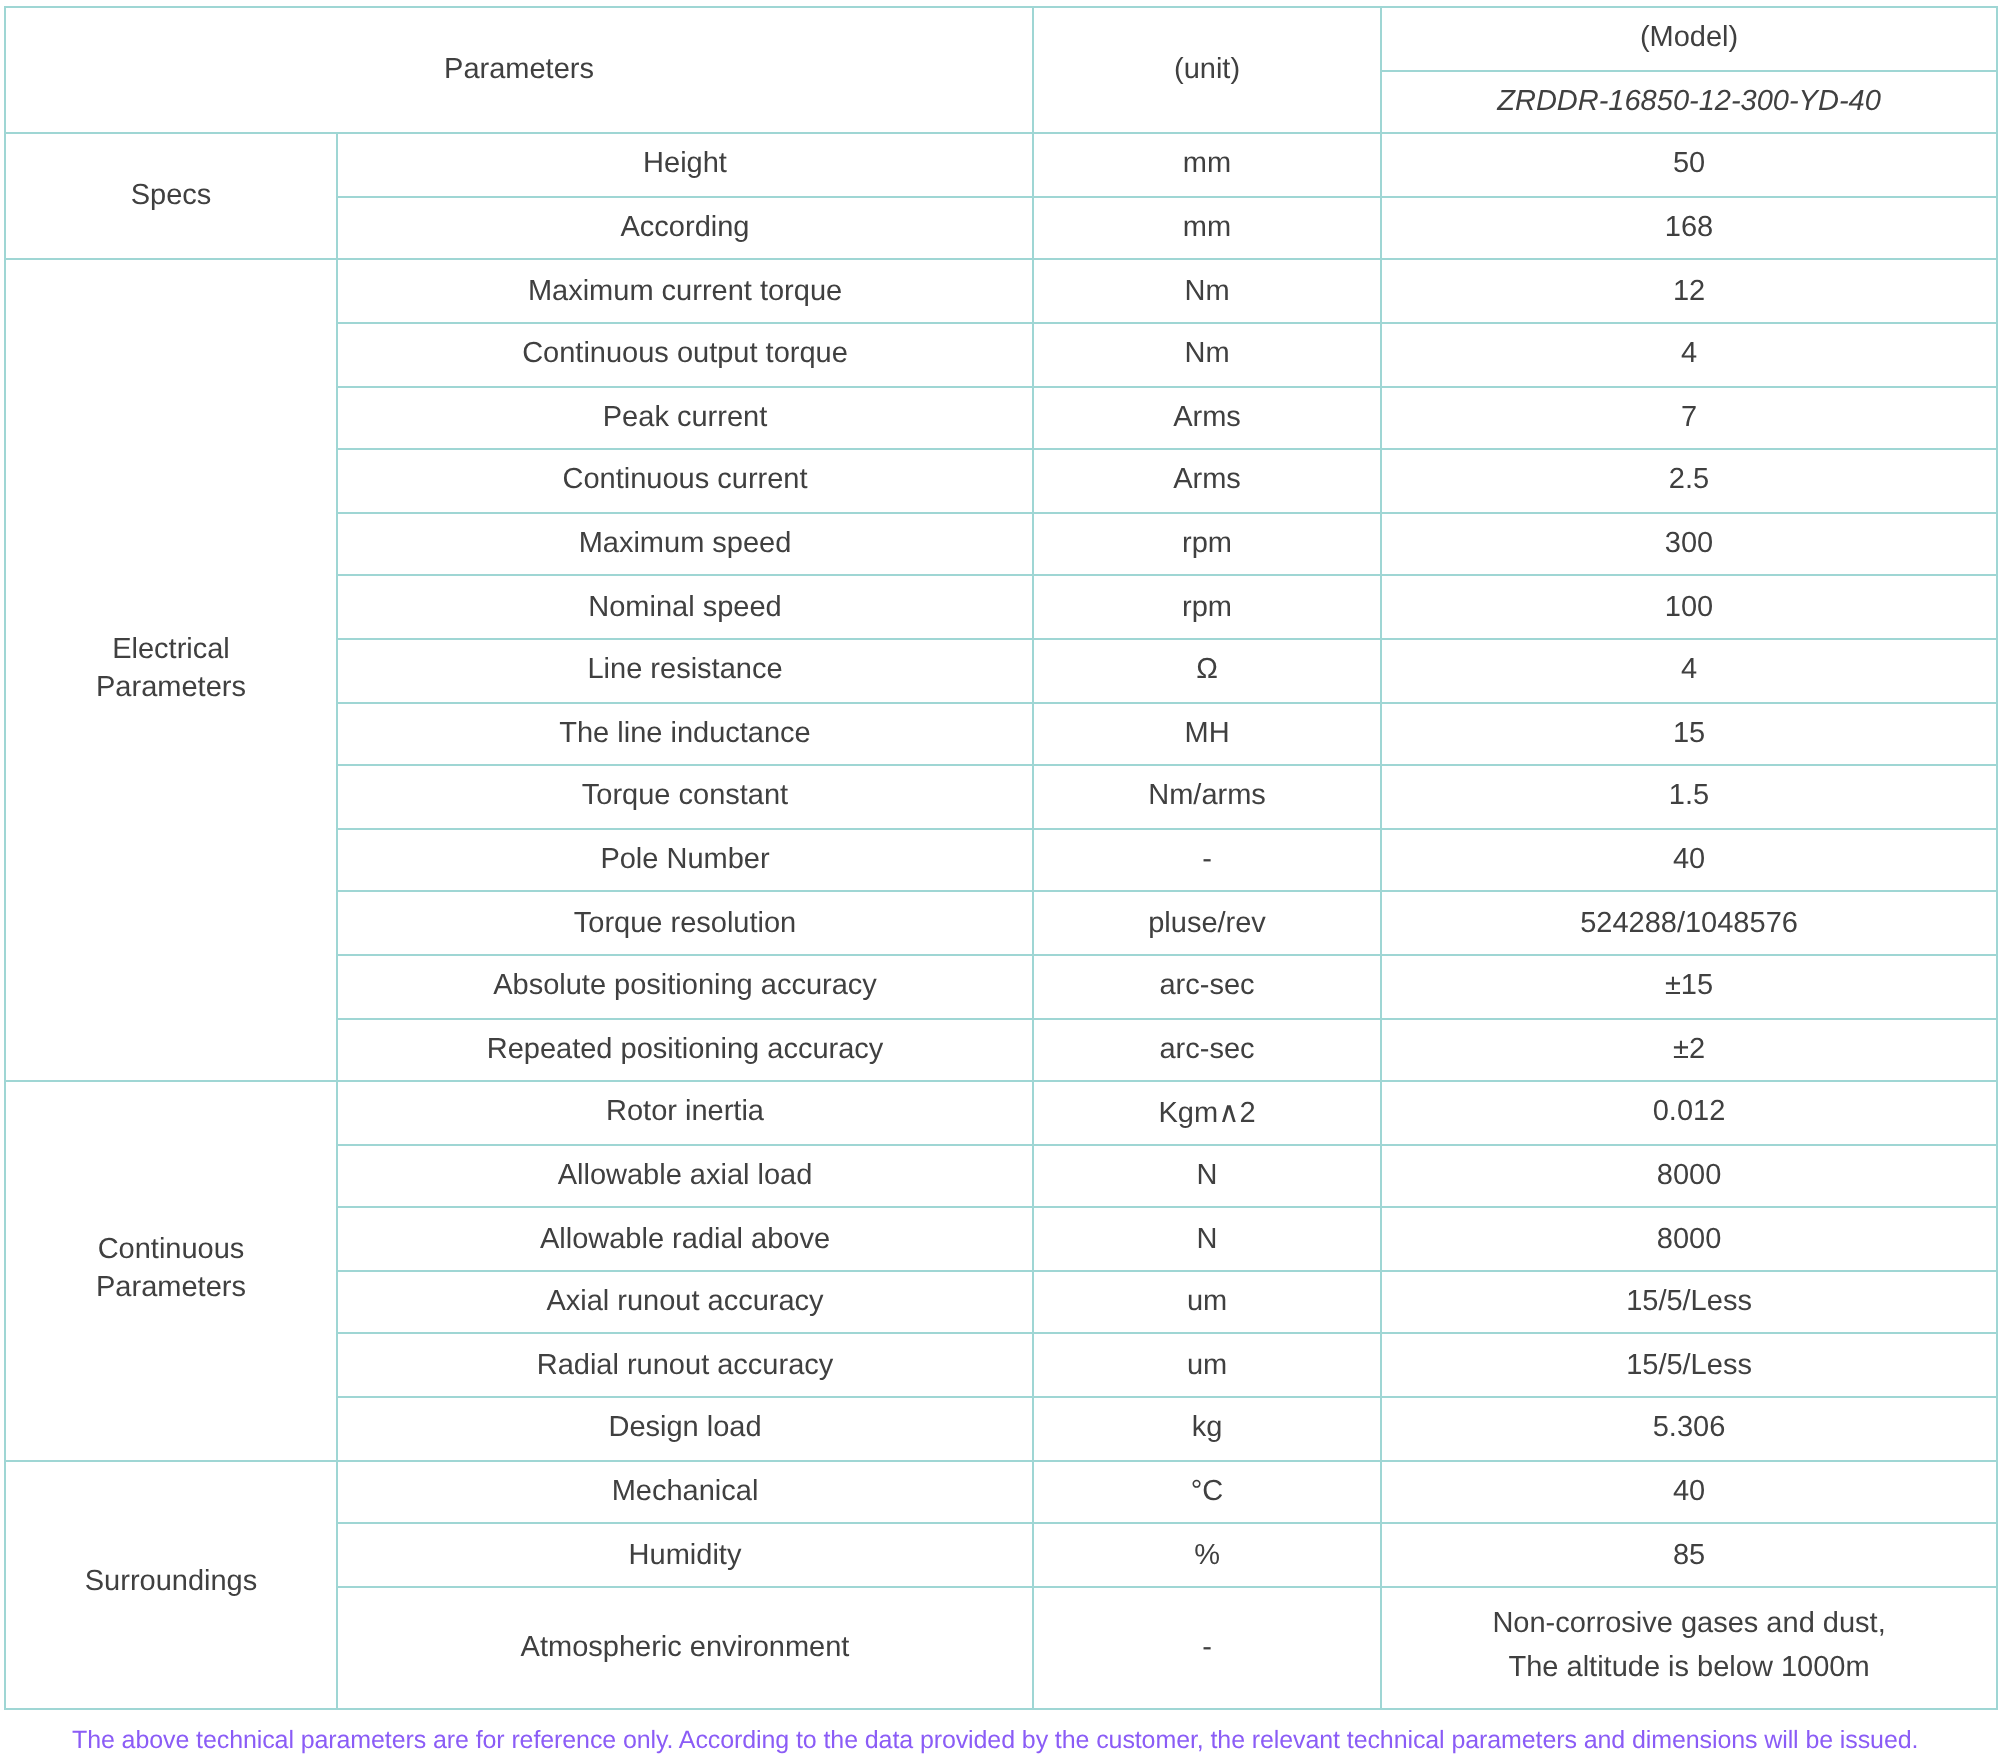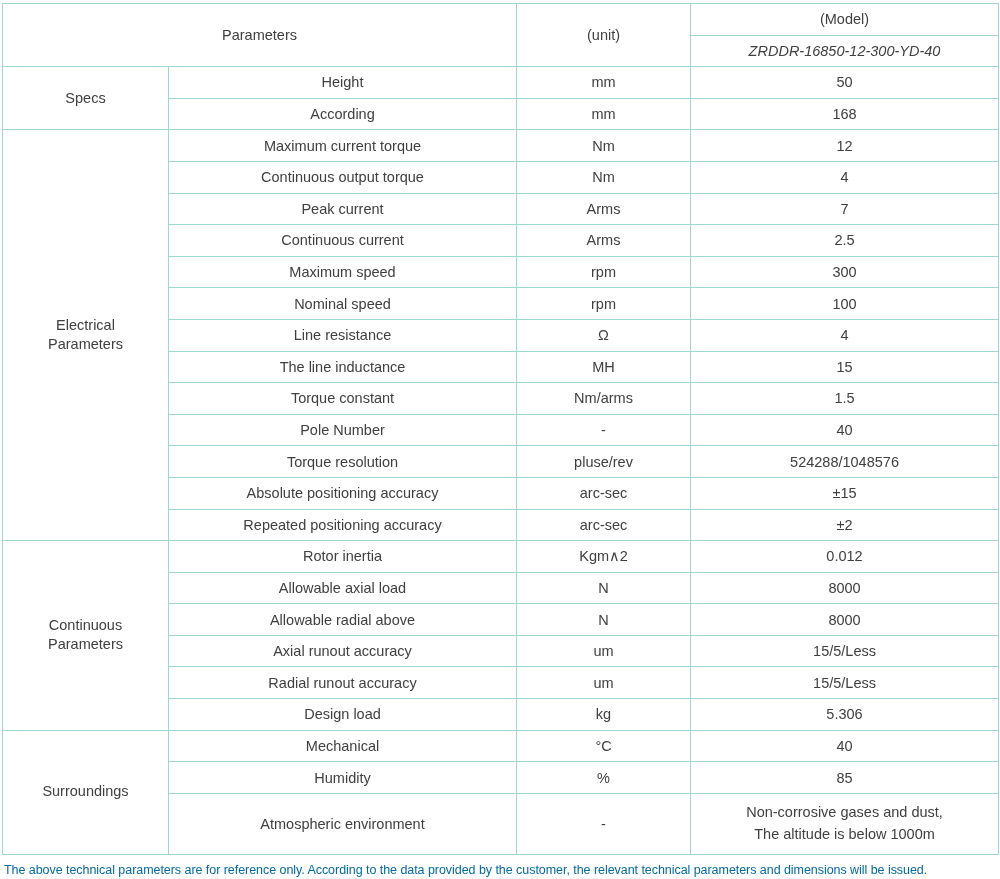--- a/index.html
+++ b/index.html
@@ -76,25 +76,26 @@
     font-size: 14.5px;
   }
   .unit-cell { color: #404040; }
   .value-cell { color: #404040; }
   .value-cell.tall {
     height: 60px;
     line-height: 1.5;
   }
   .footnote {
     font-size: 12.5px;
-    color: #0369a1;
+    color: #8b5cf6;
     padding: 8px 4px 0 4px;
     text-align: left;
     white-space: nowrap;
     letter-spacing: -0.05px;
+    margin-left: 32px;
   }
   .two-line { line-height: 1.4; }
 </style>
 </head>
 <body>
 
 <div class="sheet">
 
   <table class="spec">
     <colgroup>

